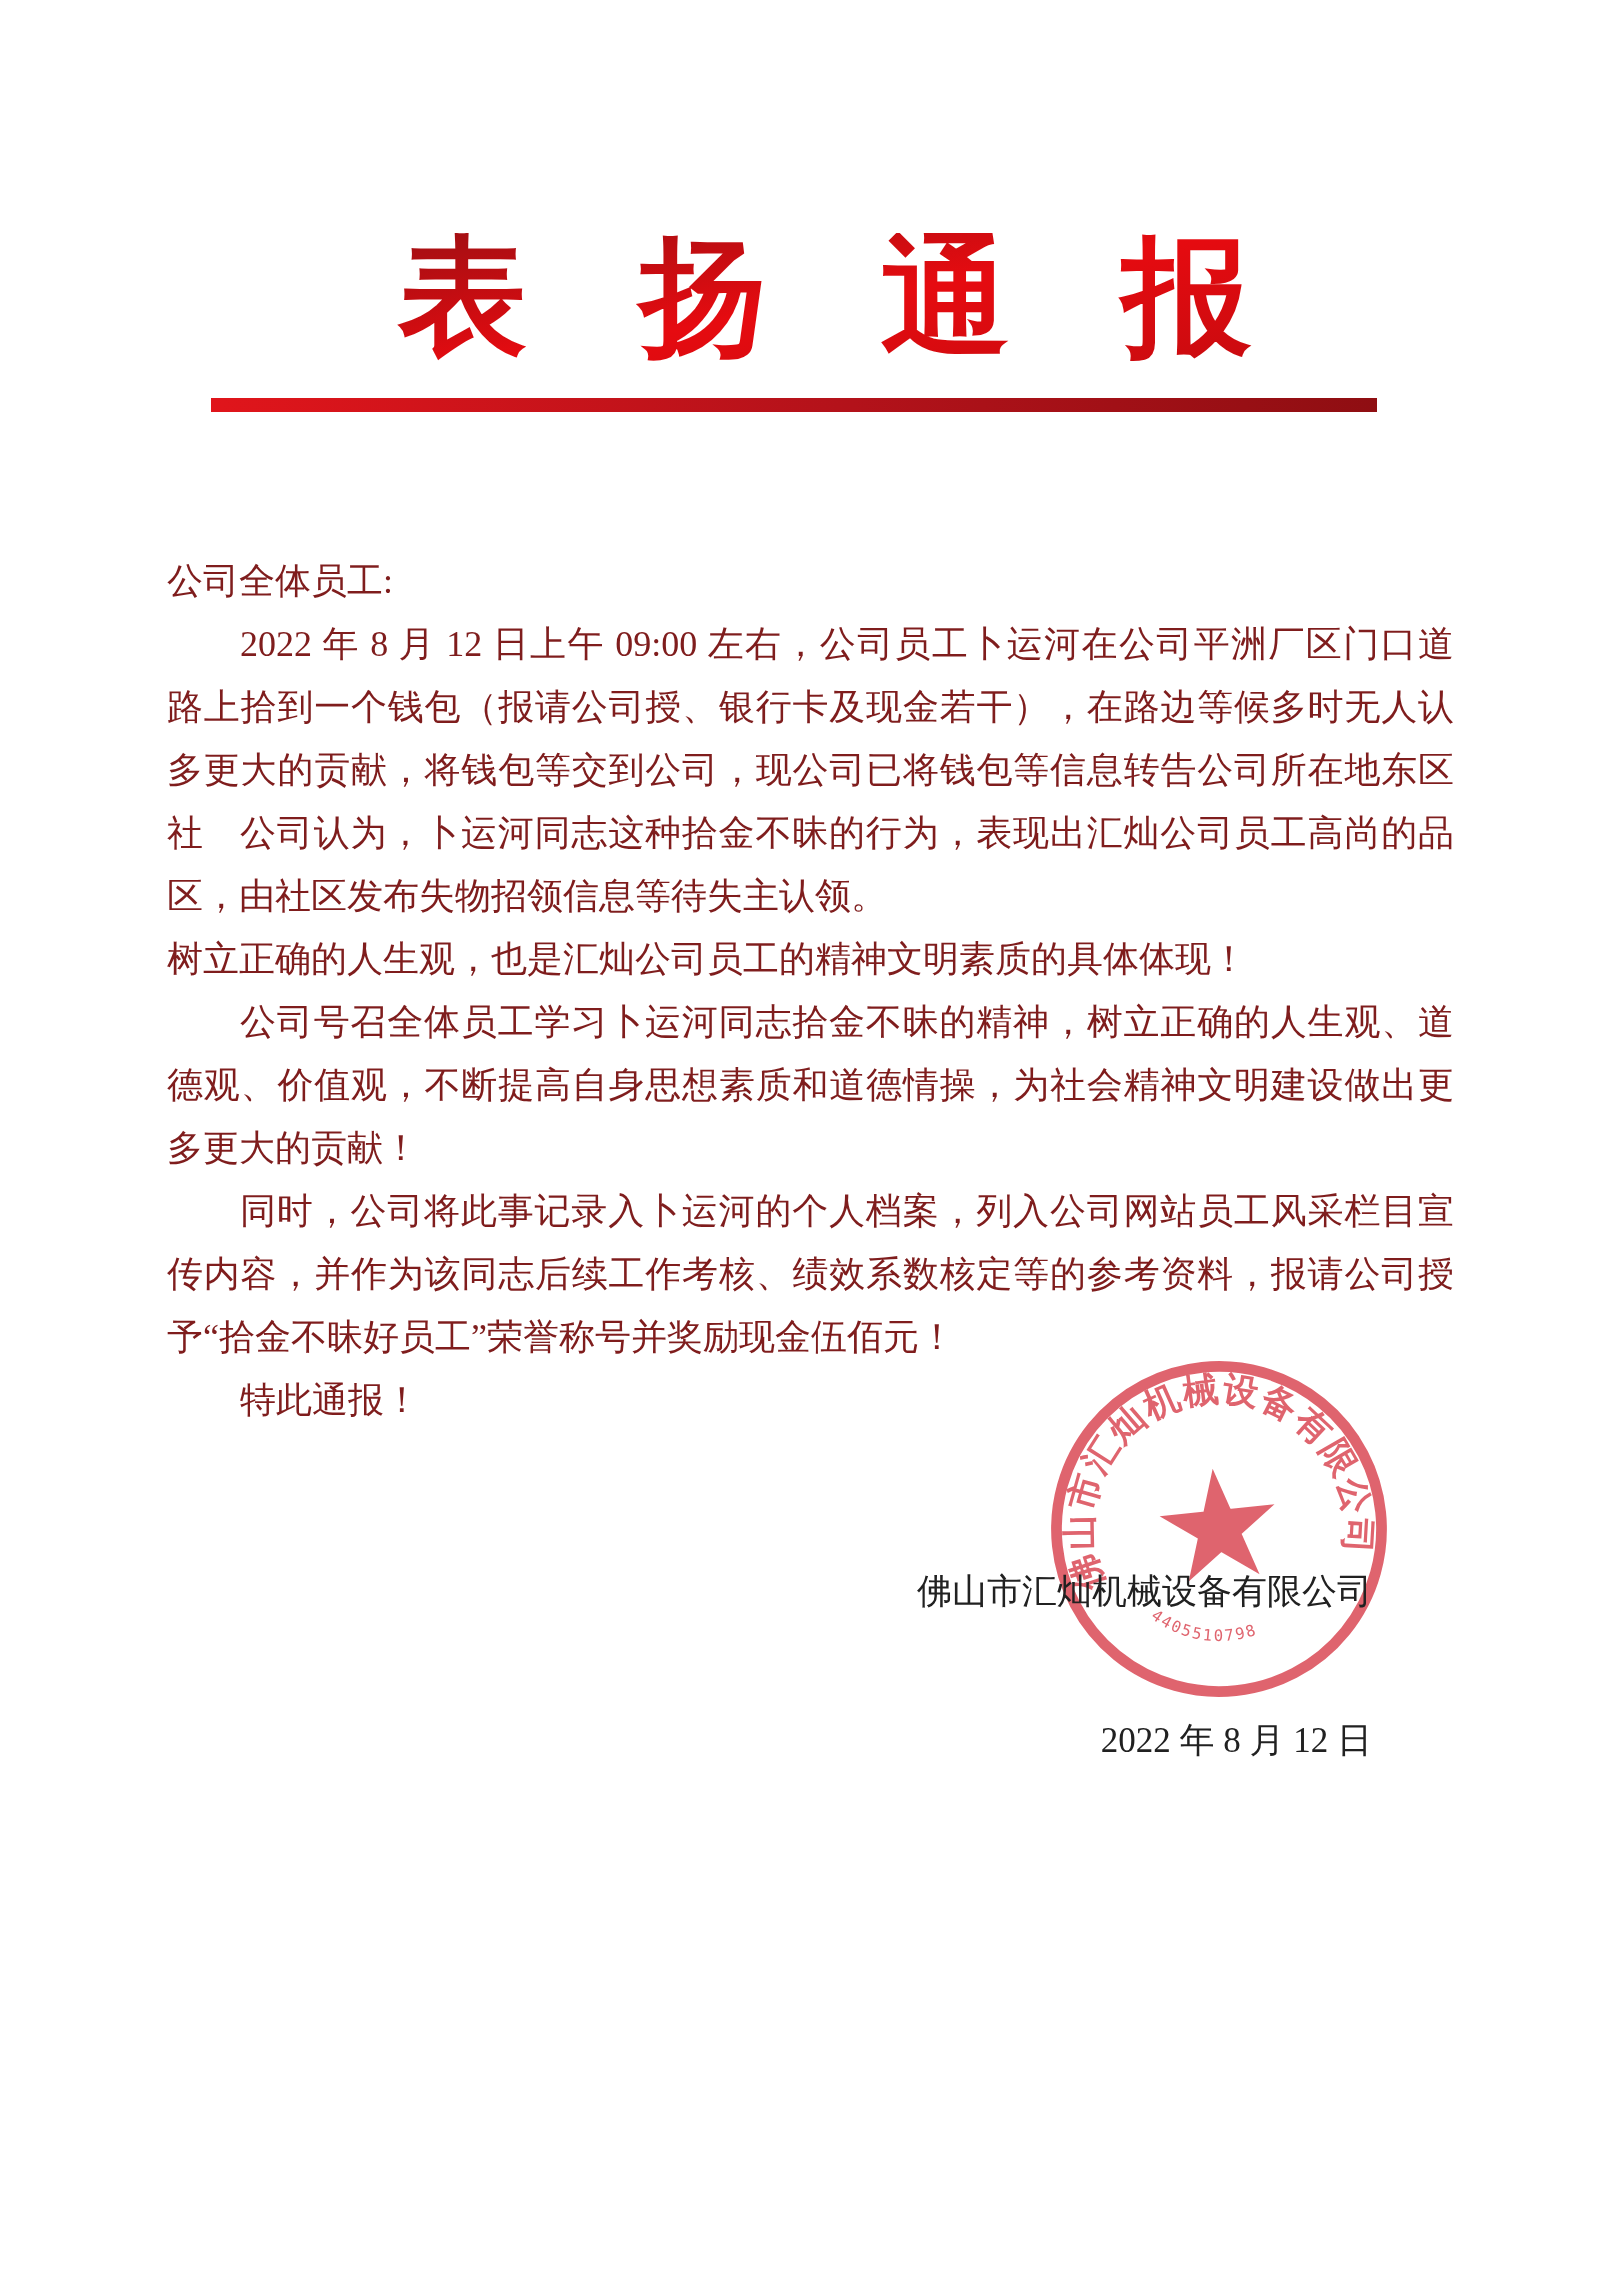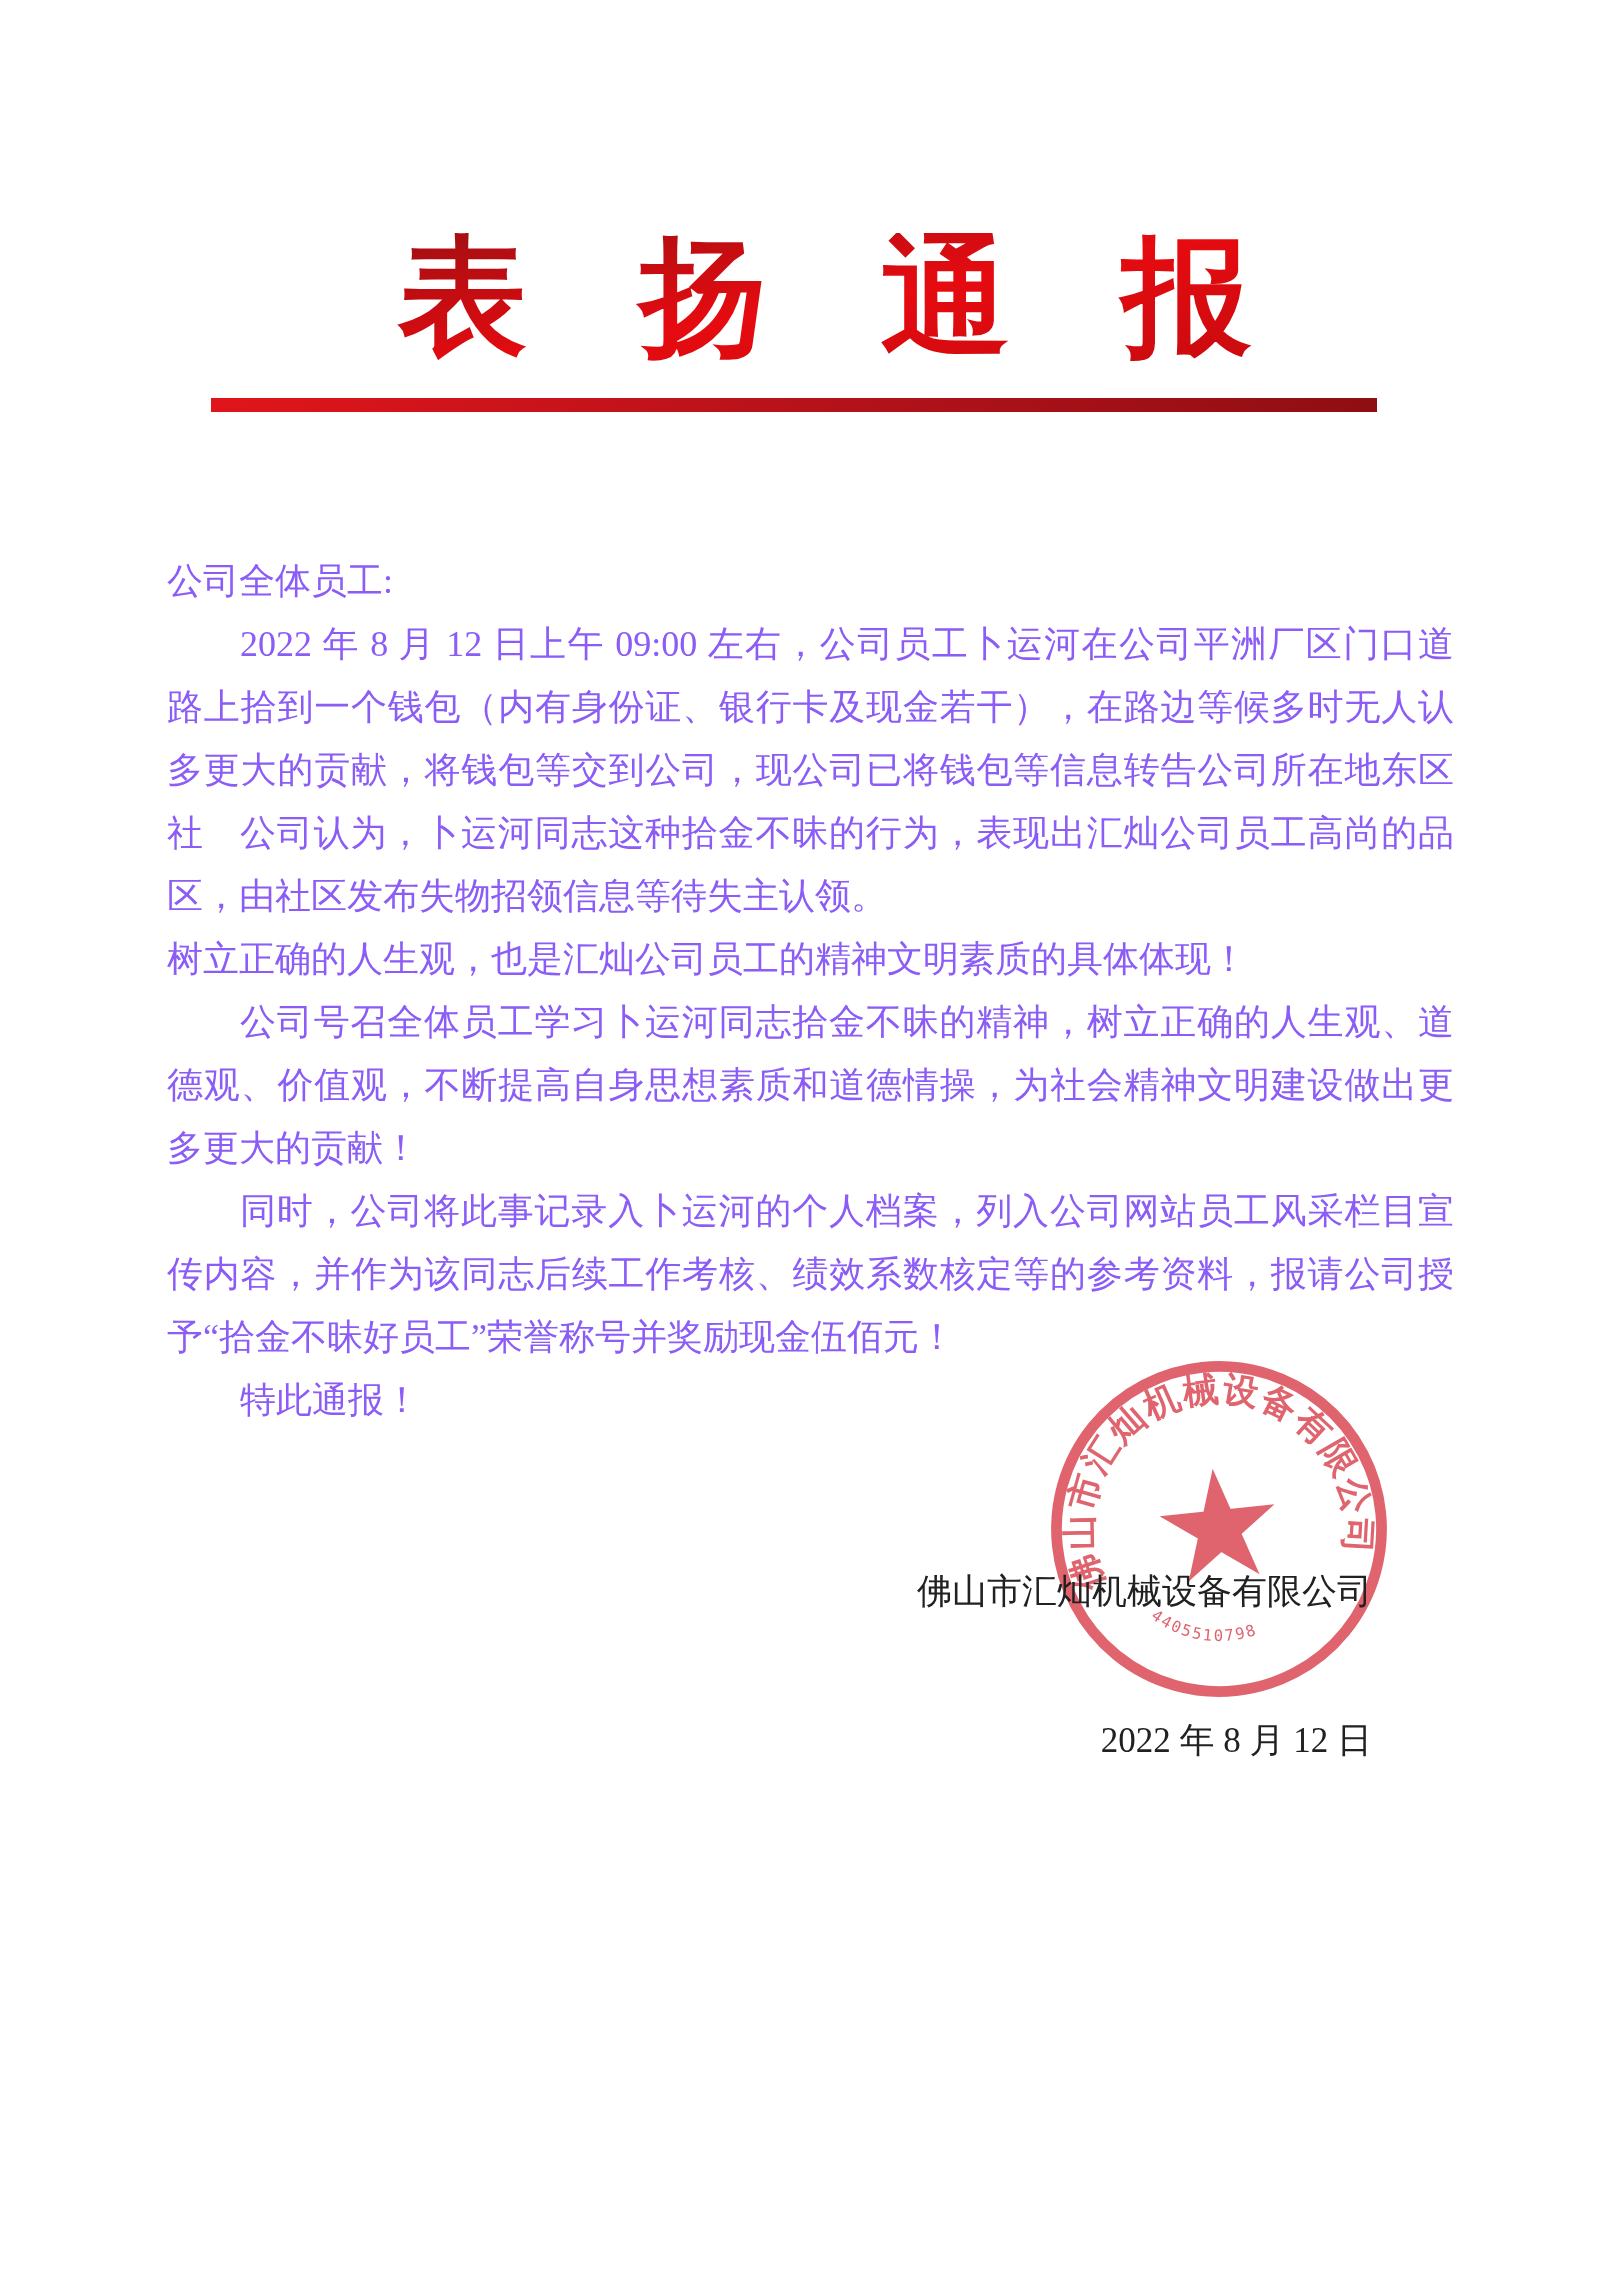--- a/index.html
+++ b/index.html
@@ -17,21 +17,21 @@
     -webkit-background-clip:text; background-clip:text;
     -webkit-text-fill-color:transparent; color:transparent;
   }
   .title-rule{
     position:absolute; left:211px; top:398px; width:1166px; height:13.7px;
     background:linear-gradient(to right,#e0151b,#b3121a 55%,#8f0e12);
   }
   
   .body-block{
     position:absolute; left:167px; top:550px; width:1287px;
-    font-size:36px; color:#8b5cf6;
+    font-size:36px; color:#7f1d1d;
   }
   .bline{
     height:63px; line-height:63px; white-space:nowrap;
     text-align:left;
   }
   .bline.fill{ text-align:justify; text-align-last:justify; white-space:normal; }
   .bline.indent{ padding-left:73px; }
   .bline.indent.fill{ width:1214px;font-family:Liberation Serif, serif; }
   
   .sig{
@@ -50,21 +50,21 @@
 <body>
 
 <div class="page">
 
   <div class="doc-title">表 扬 通 报</div>
   <div class="title-rule"></div>
 
   <div class="body-block">
     <div class="bline">公司全体员工:</div>
     <div class="bline indent fill">2022 年 8 月 12 日上午 09:00 左右，公司员工卜运河在公司平洲厂区门口道</div>
-    <div class="bline fill">路上拾到一个钱包（内有身份证、银行卡及现金若干），在路边等候多时无人认</div>
+    <div class="bline fill">路上拾到一个钱包（报请公司授、银行卡及现金若干），在路边等候多时无人认</div>
     <div class="bline fill">多更大的贡献，将钱包等交到公司，现公司已将钱包等信息转告公司所在地东区社</div>
     <div class="bline indent fill">公司认为，卜运河同志这种拾金不昧的行为，表现出汇灿公司员工高尚的品</div>
     <div class="bline">区，由社区发布失物招领信息等待失主认领。</div>
     <div class="bline">树立正确的人生观，也是汇灿公司员工的精神文明素质的具体体现！</div>
     <div class="bline indent fill">公司号召全体员工学习卜运河同志拾金不昧的精神，树立正确的人生观、道</div>
     <div class="bline fill">德观、价值观，不断提高自身思想素质和道德情操，为社会精神文明建设做出更</div>
     <div class="bline">多更大的贡献！</div>
     <div class="bline indent fill">同时，公司将此事记录入卜运河的个人档案，列入公司网站员工风采栏目宣</div>
     <div class="bline fill">传内容，并作为该同志后续工作考核、绩效系数核定等的参考资料，报请公司授</div>
     <div class="bline">予“拾金不昧好员工”荣誉称号并奖励现金伍佰元！</div>

